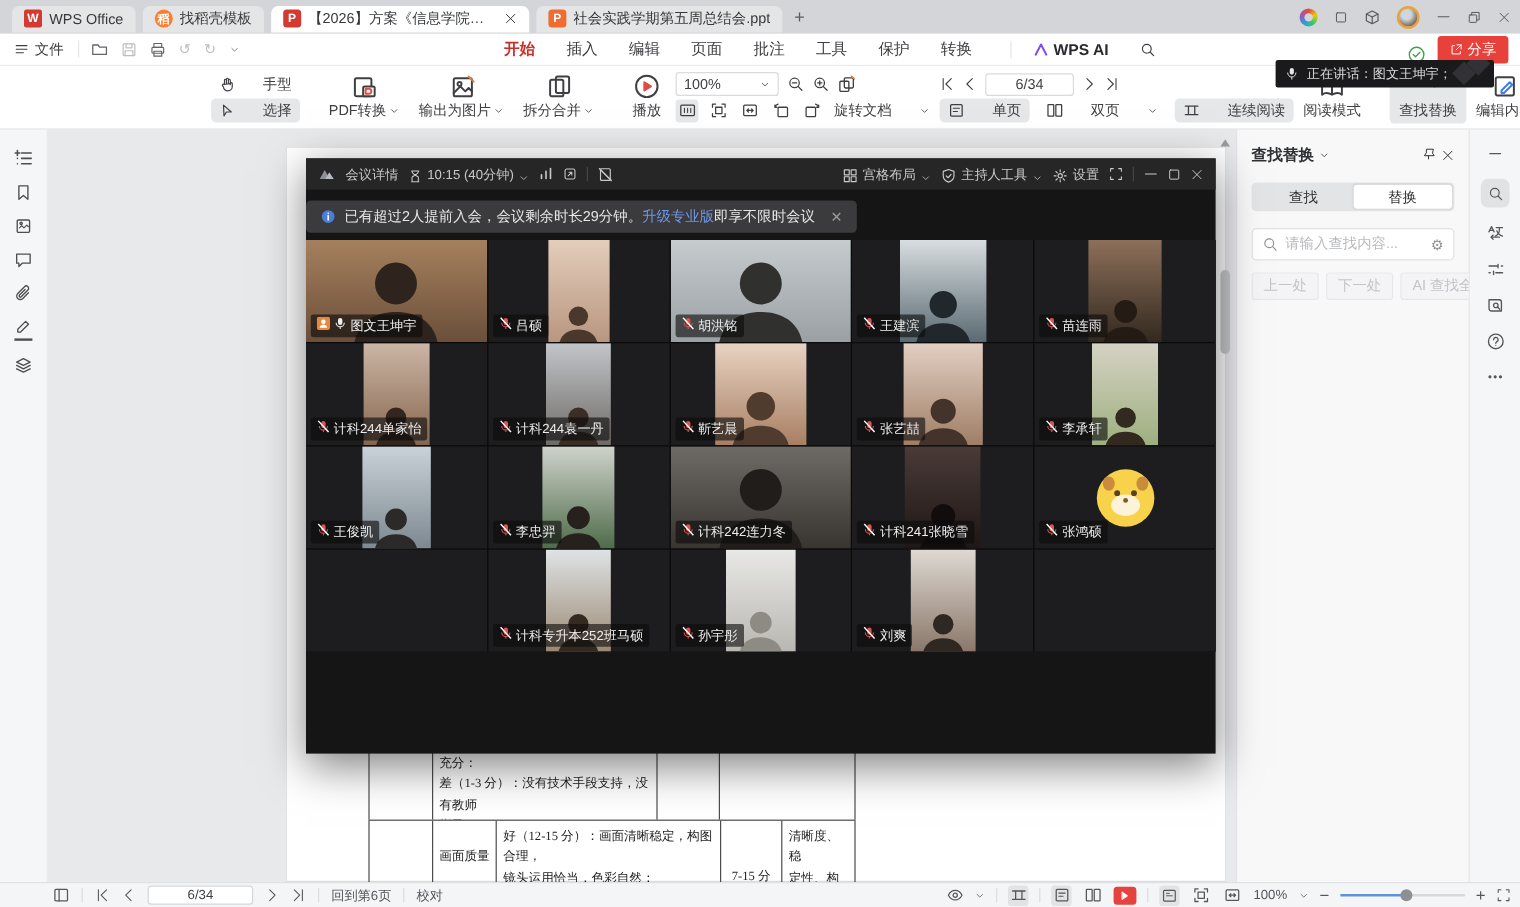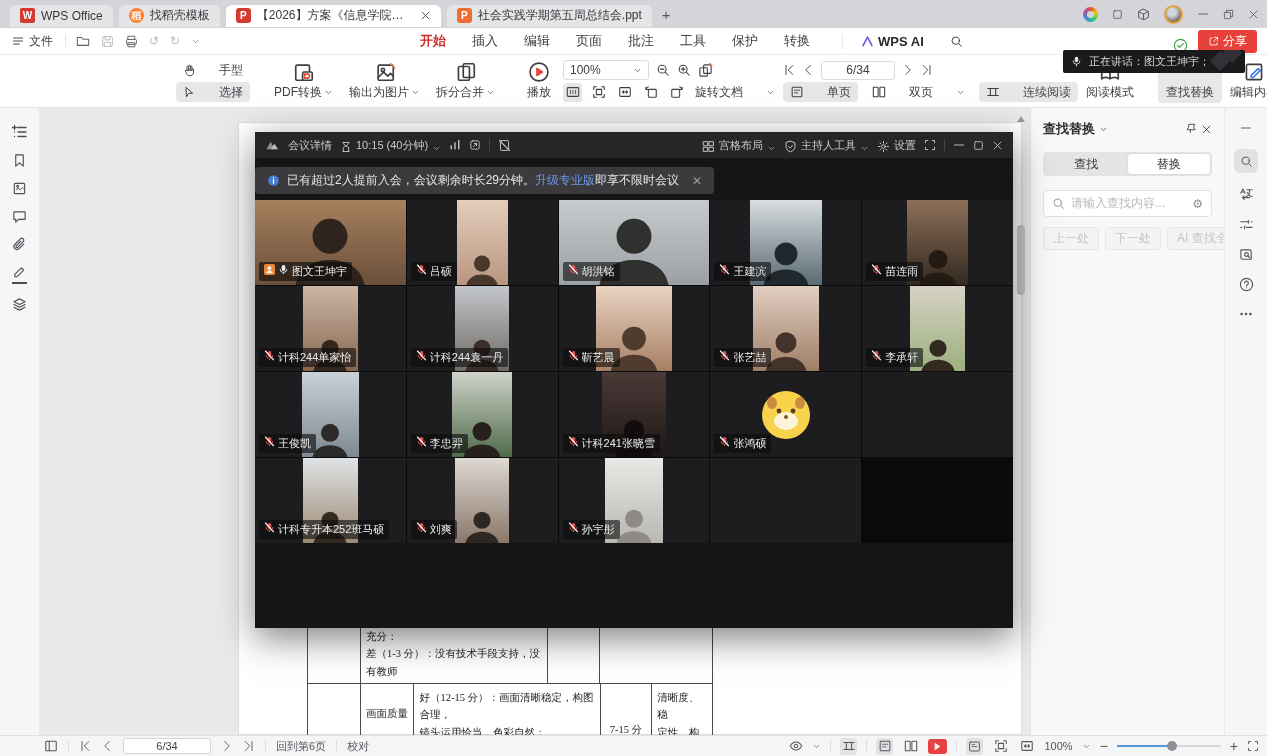--- a/index.html
+++ b/index.html
@@ -1044,20 +1044,38 @@
               <svg width="11" height="11" viewBox="0 0 12 12">
                 <rect x="4" y="1" width="4" height="6.5" rx="2" fill="#e0524e"></rect>
                 <path d="M2.3 5.5a3.7 3.7 0 0 0 7.4 0M6 9.5V11" stroke="#e0524e" fill="none"></path>
                 <line x1="1.3" y1="0.8" x2="10.7" y2="11" stroke="#fff" stroke-width="1.3"></line>
               </svg>
             </span>
             <span class="nm">李忠羿</span>
           </div>
         </div>
         <div class="tile">
+          <div class="vid" style="width: 100%; background: linear-gradient(rgb(110, 106, 102) 0%, rgb(56, 52, 47) 100%);">
+            <svg viewBox="0 0 60 46" preserveAspectRatio="xMidYMax meet">
+              <circle cx="30" cy="14" r="11" fill="#201d1a"></circle>
+              <path d="M8 46c2-12 11-17 22-17s20 5 22 17z" fill="#201d1a"></path>
+            </svg>
+          </div>
+          <div class="nametag">
+            <span class="ico">
+              <svg width="11" height="11" viewBox="0 0 12 12">
+                <rect x="4" y="1" width="4" height="6.5" rx="2" fill="#e0524e"></rect>
+                <path d="M2.3 5.5a3.7 3.7 0 0 0 7.4 0M6 9.5V11" stroke="#e0524e" fill="none"></path>
+                <line x1="1.3" y1="0.8" x2="10.7" y2="11" stroke="#fff" stroke-width="1.3"></line>
+              </svg>
+            </span>
+            <span class="nm">计科242连力冬</span>
+          </div>
+        </div>
+        <div class="tile">
           <div class="vid" style="width: 42%; background: linear-gradient(rgb(74, 58, 56) 0%, rgb(30, 23, 21) 100%);">
             <svg viewBox="0 0 60 46" preserveAspectRatio="xMidYMax meet">
               <circle cx="30" cy="14" r="11" fill="#120d0c"></circle>
               <path d="M8 46c2-12 11-17 22-17s20 5 22 17z" fill="#120d0c"></path>
             </svg>
           </div>
           <div class="nametag">
             <span class="ico">
               <svg width="11" height="11" viewBox="0 0 12 12">
                 <rect x="4" y="1" width="4" height="6.5" rx="2" fill="#e0524e"></rect>
@@ -1104,53 +1122,53 @@
               <svg width="11" height="11" viewBox="0 0 12 12">
                 <rect x="4" y="1" width="4" height="6.5" rx="2" fill="#e0524e"></rect>
                 <path d="M2.3 5.5a3.7 3.7 0 0 0 7.4 0M6 9.5V11" stroke="#e0524e" fill="none"></path>
                 <line x1="1.3" y1="0.8" x2="10.7" y2="11" stroke="#fff" stroke-width="1.3"></line>
               </svg>
             </span>
             <span class="nm">计科专升本252班马硕</span>
           </div>
         </div>
         <div class="tile">
+          <div class="vid" style="width: 38%; background: linear-gradient(rgb(232, 232, 230) 0%, rgb(185, 183, 178) 100%);">
+            <svg viewBox="0 0 60 46" preserveAspectRatio="xMidYMax meet">
+              <circle cx="30" cy="14" r="11" fill="#8e8a84"></circle>
+              <path d="M8 46c2-12 11-17 22-17s20 5 22 17z" fill="#8e8a84"></path>
+            </svg>
+          </div>
+          <div class="nametag">
+            <span class="ico">
+              <svg width="11" height="11" viewBox="0 0 12 12">
+                <rect x="4" y="1" width="4" height="6.5" rx="2" fill="#e0524e"></rect>
+                <path d="M2.3 5.5a3.7 3.7 0 0 0 7.4 0M6 9.5V11" stroke="#e0524e" fill="none"></path>
+                <line x1="1.3" y1="0.8" x2="10.7" y2="11" stroke="#fff" stroke-width="1.3"></line>
+              </svg>
+            </span>
+            <span class="nm">孙宇彤</span>
+          </div>
+        </div>
+        <div class="tile">
           <div class="vid" style="width: 36%; background: linear-gradient(rgb(222, 217, 210) 0%, rgb(138, 119, 106) 100%);">
             <svg viewBox="0 0 60 46" preserveAspectRatio="xMidYMax meet">
               <circle cx="30" cy="14" r="11" fill="#2f2721"></circle>
               <path d="M8 46c2-12 11-17 22-17s20 5 22 17z" fill="#2f2721"></path>
             </svg>
           </div>
           <div class="nametag">
             <span class="ico">
               <svg width="11" height="11" viewBox="0 0 12 12">
                 <rect x="4" y="1" width="4" height="6.5" rx="2" fill="#e0524e"></rect>
                 <path d="M2.3 5.5a3.7 3.7 0 0 0 7.4 0M6 9.5V11" stroke="#e0524e" fill="none"></path>
                 <line x1="1.3" y1="0.8" x2="10.7" y2="11" stroke="#fff" stroke-width="1.3"></line>
               </svg>
             </span>
             <span class="nm">刘爽</span>
-          </div>
-        </div>
-        <div class="tile">
-          <div class="vid" style="width: 38%; background: linear-gradient(rgb(232, 232, 230) 0%, rgb(185, 183, 178) 100%);">
-            <svg viewBox="0 0 60 46" preserveAspectRatio="xMidYMax meet">
-              <circle cx="30" cy="14" r="11" fill="#8e8a84"></circle>
-              <path d="M8 46c2-12 11-17 22-17s20 5 22 17z" fill="#8e8a84"></path>
-            </svg>
-          </div>
-          <div class="nametag">
-            <span class="ico">
-              <svg width="11" height="11" viewBox="0 0 12 12">
-                <rect x="4" y="1" width="4" height="6.5" rx="2" fill="#e0524e"></rect>
-                <path d="M2.3 5.5a3.7 3.7 0 0 0 7.4 0M6 9.5V11" stroke="#e0524e" fill="none"></path>
-                <line x1="1.3" y1="0.8" x2="10.7" y2="11" stroke="#fff" stroke-width="1.3"></line>
-              </svg>
-            </span>
-            <span class="nm">孙宇彤</span>
           </div>
         </div>
         <div class="tile"></div>
       </div>
   </div>
 
   <div class="speakbar">
     <span class="ico">
         <svg width="11" height="11" viewBox="0 0 16 16" fill="none" stroke="currentColor" stroke-width="1.2" stroke-linecap="round" stroke-linejoin="round">
           <rect x="5.5" y="1" width="5" height="8" rx="2.5" fill="#e6e6e6" stroke="none"></rect>

